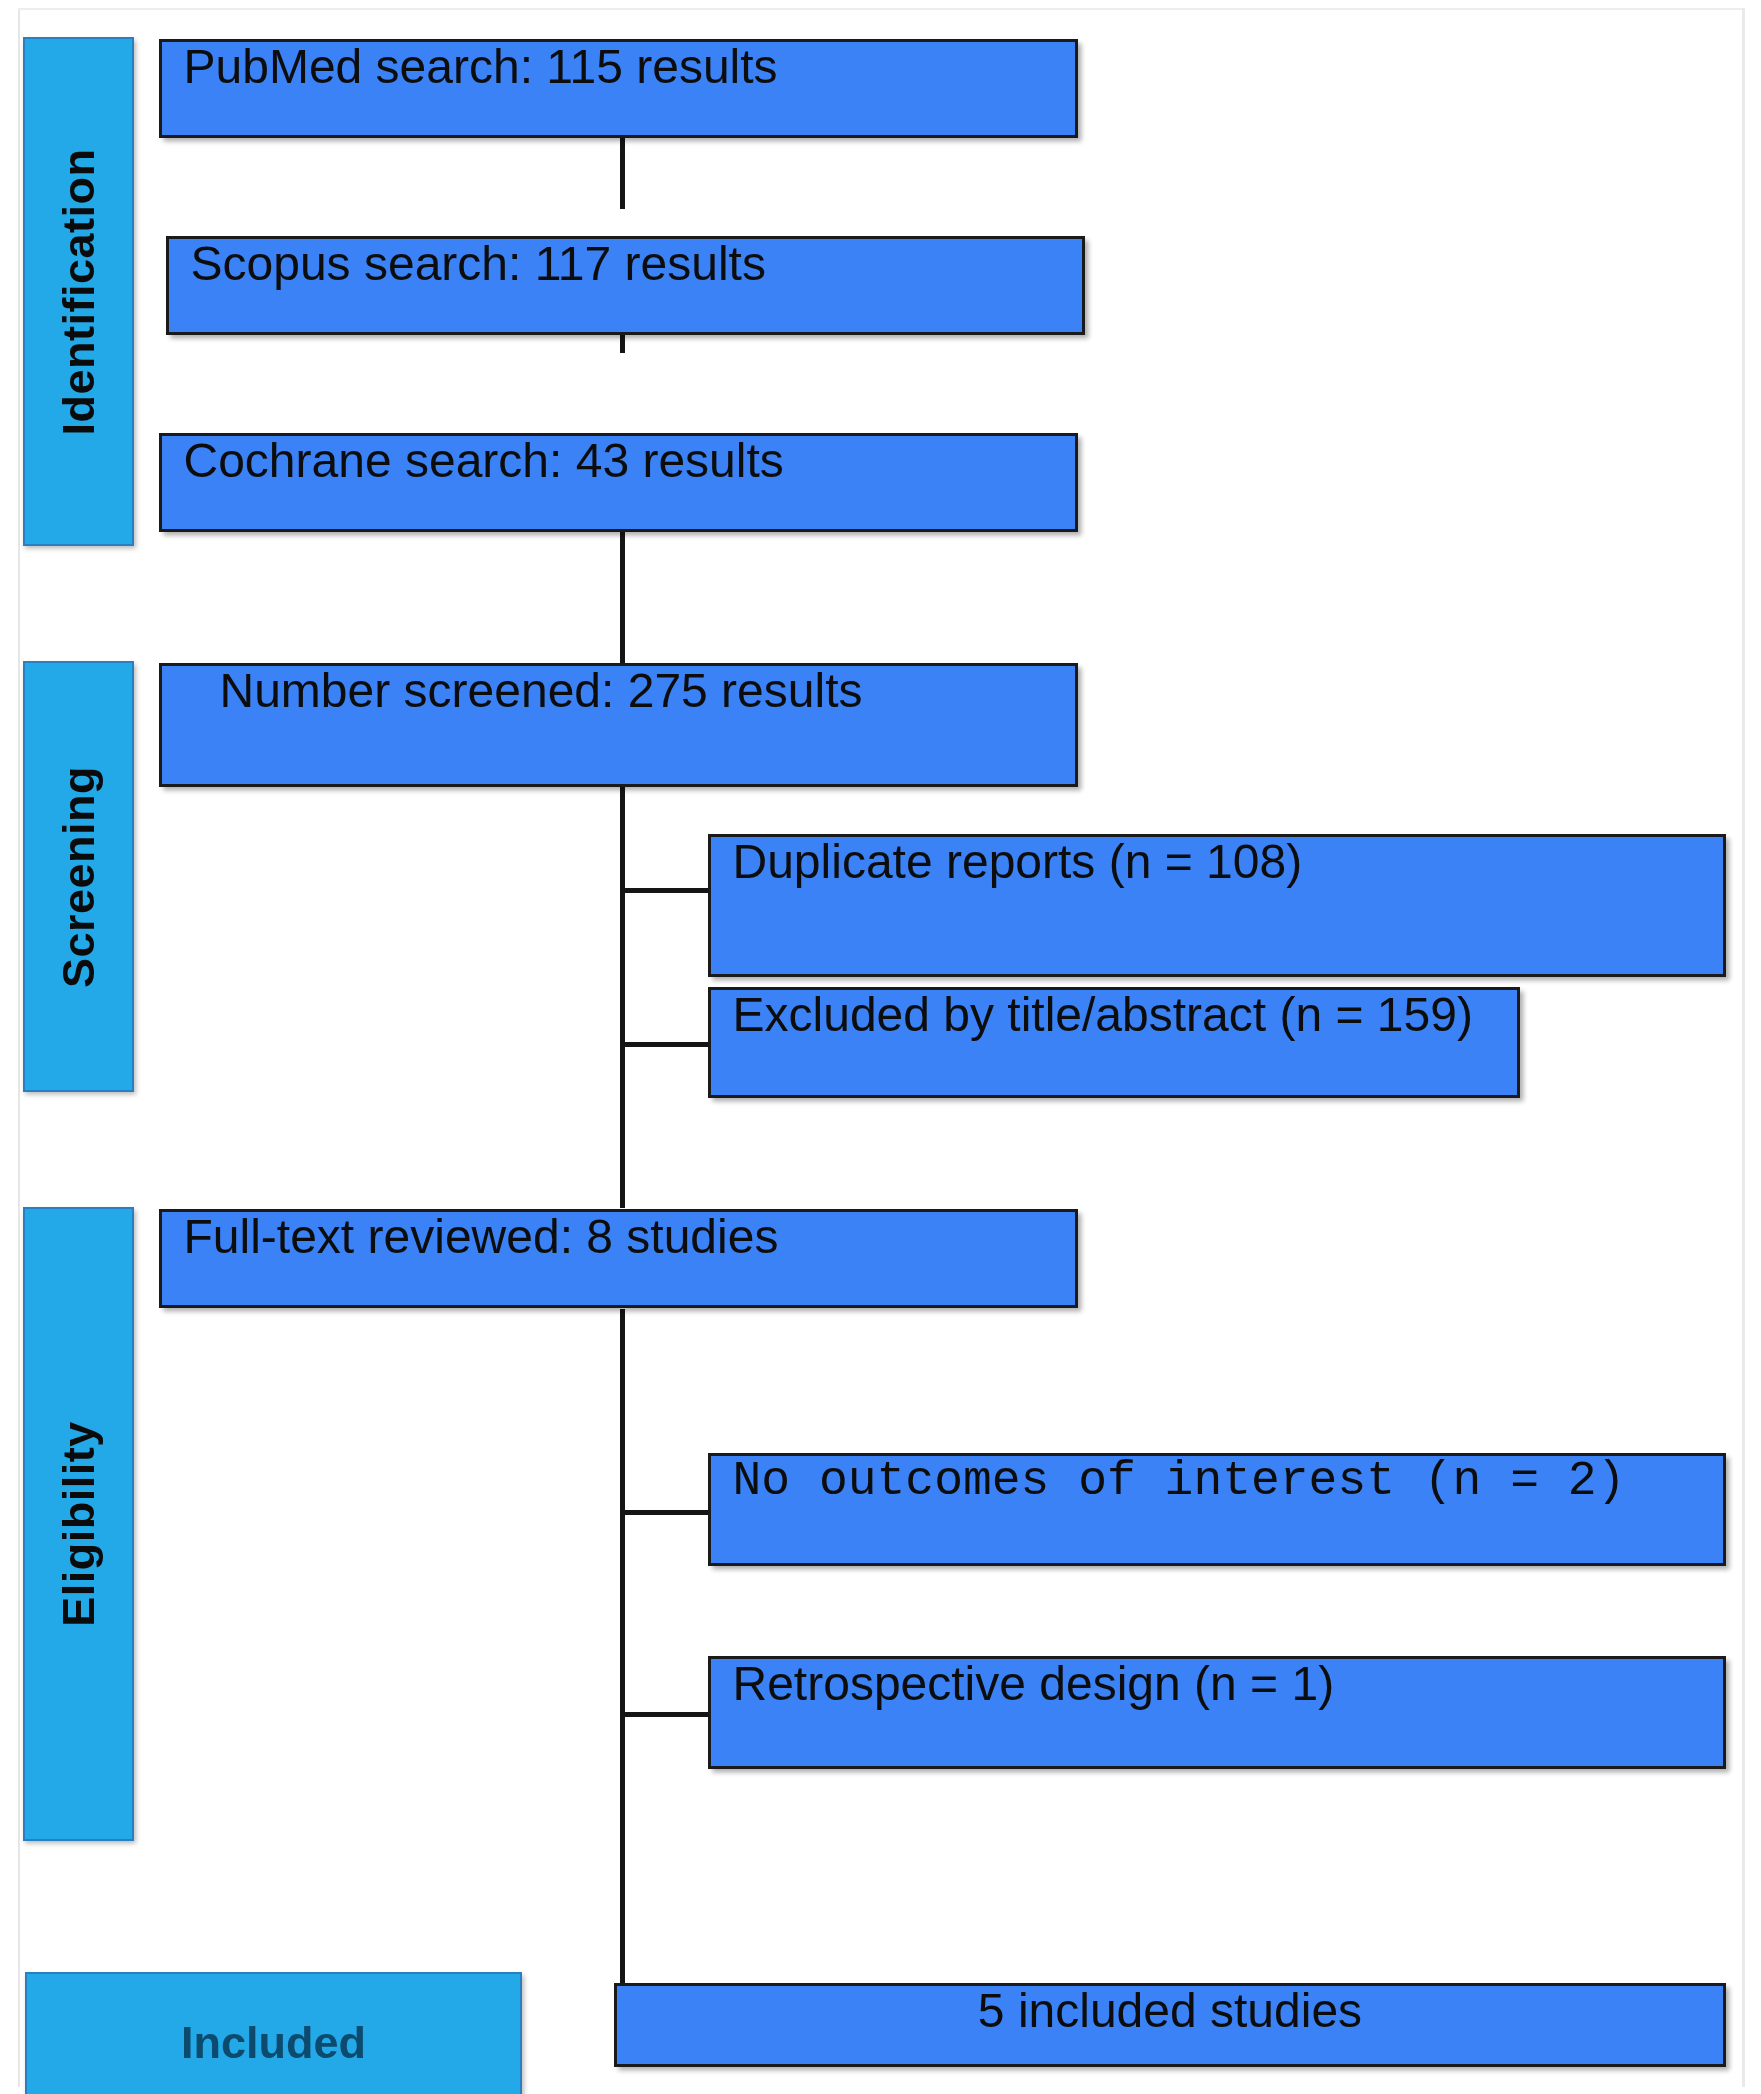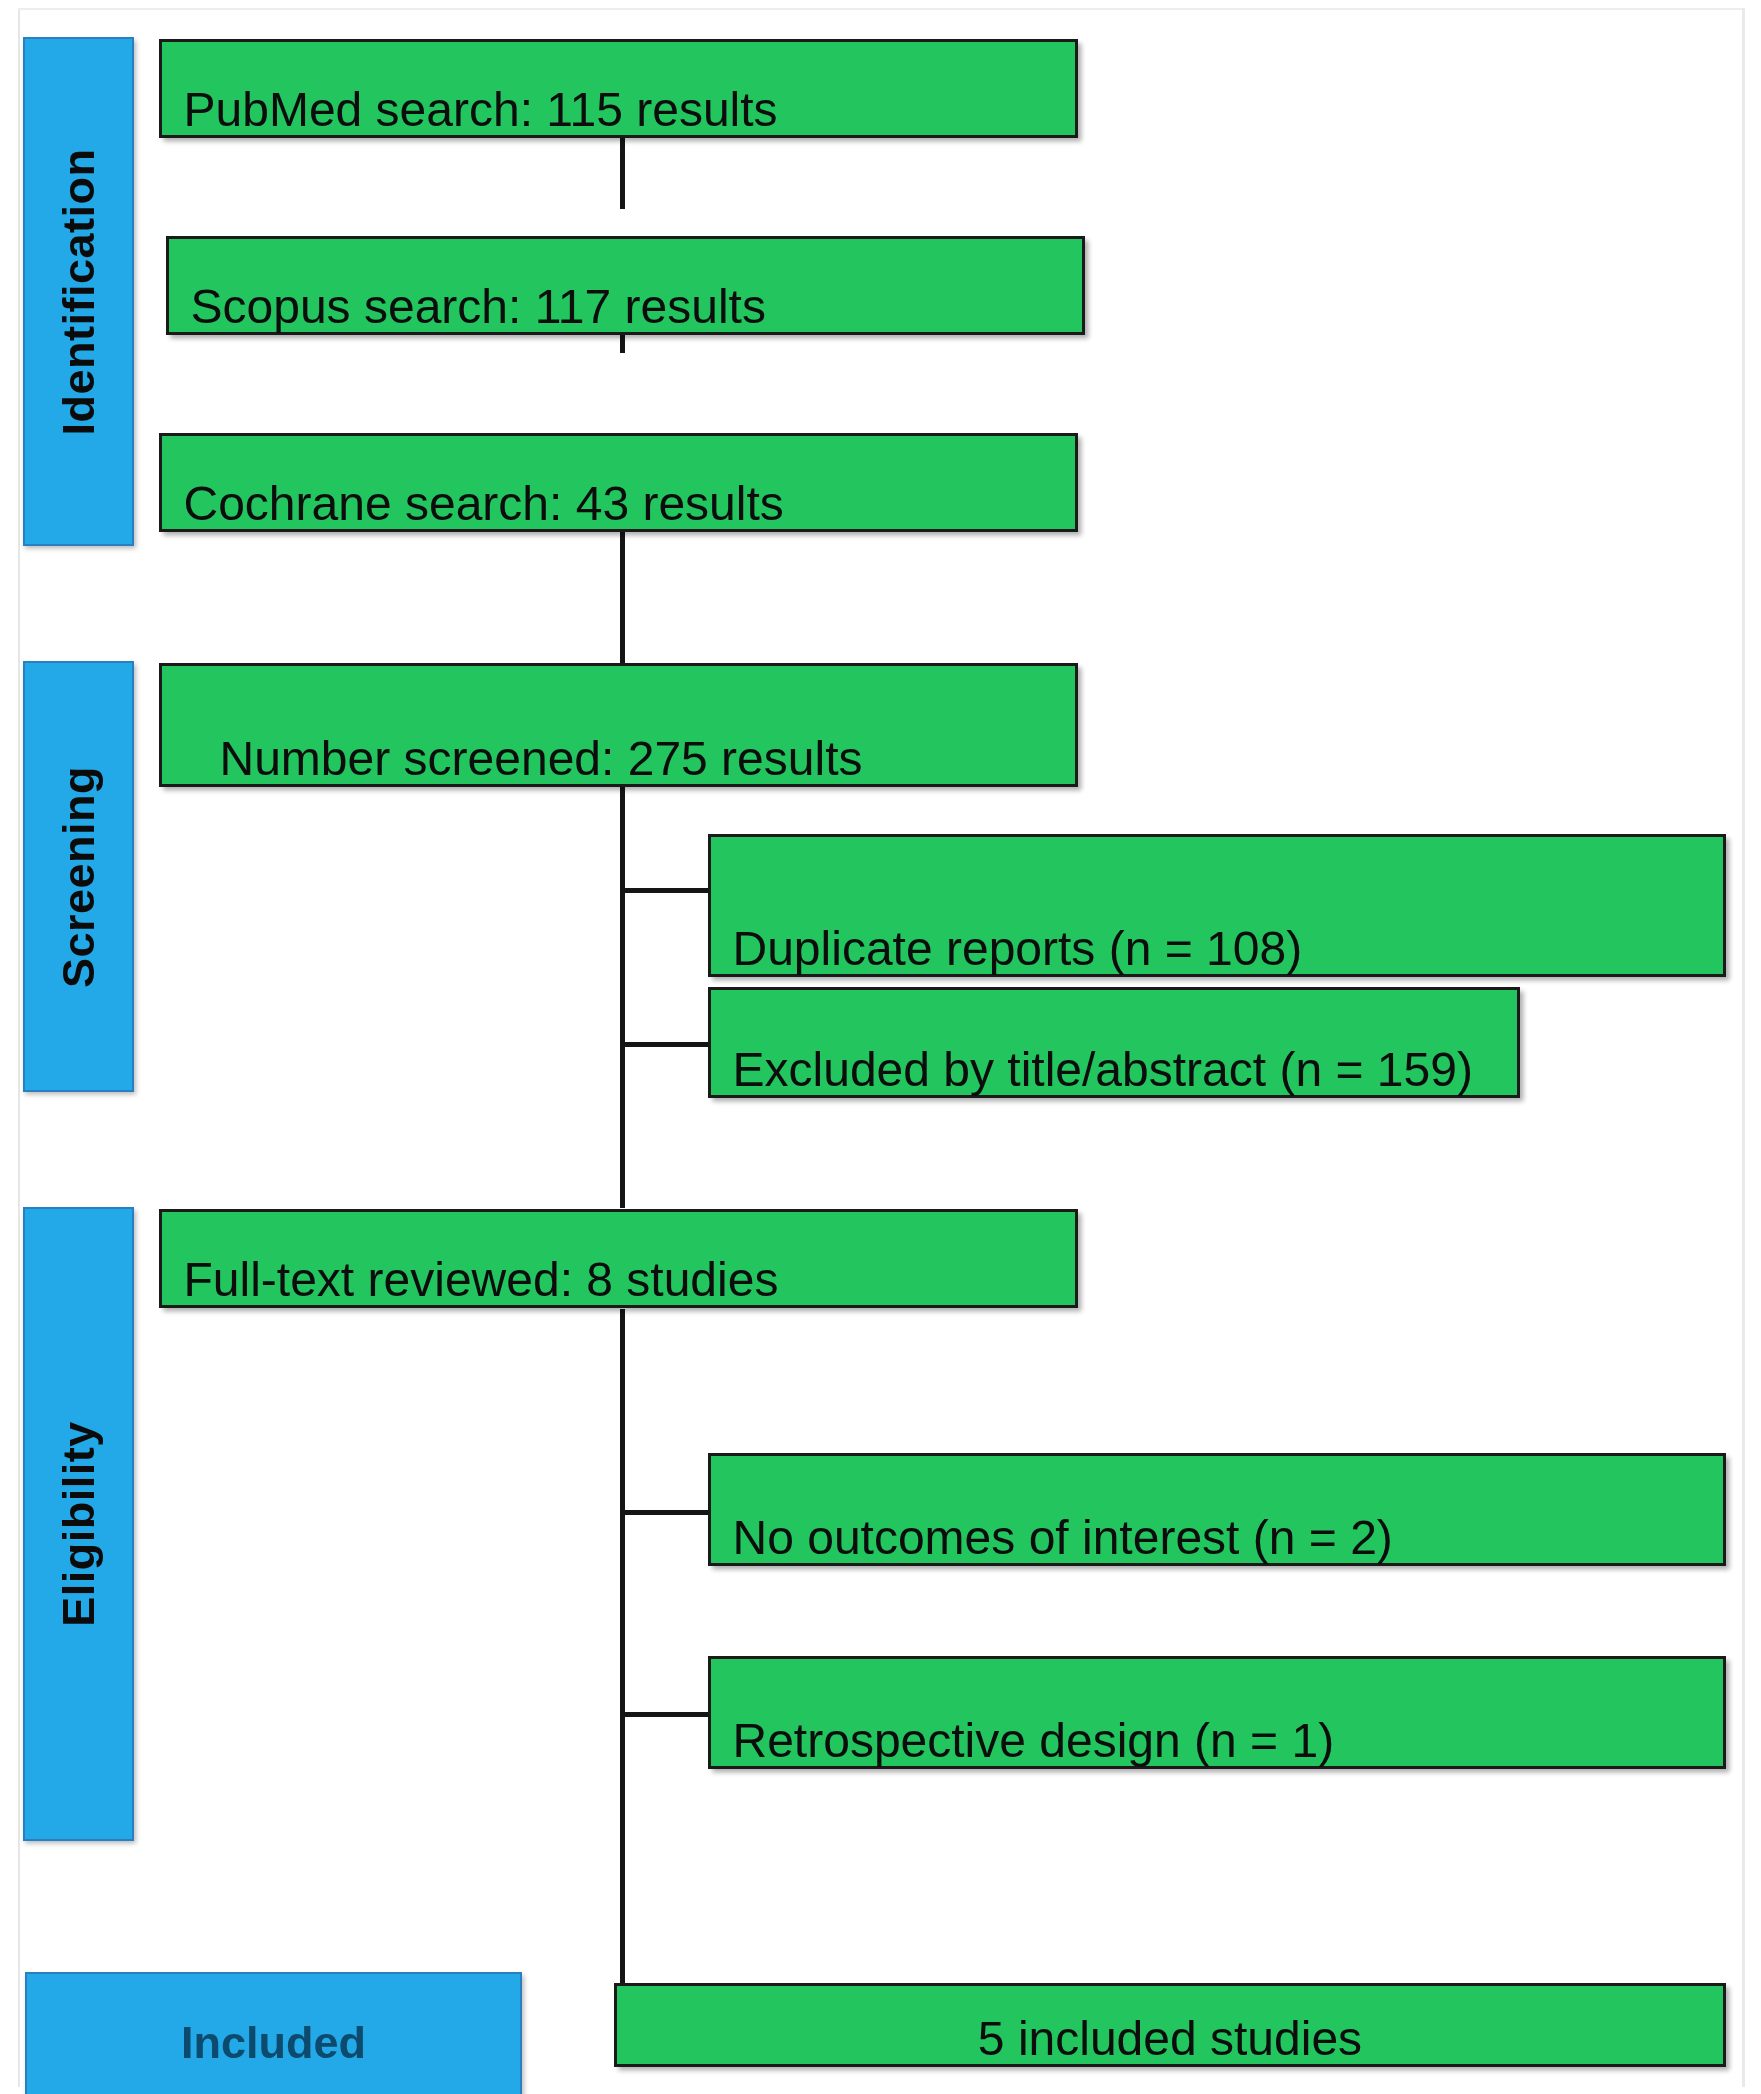--- a/index.html
+++ b/index.html
@@ -61,26 +61,26 @@
     transform: translateY(-50%);
     text-align: center;
     font-weight: bold;
     font-size: 45px;
     color: #0c4a6e;
   }
 
   
   .node-box {
     position: absolute;
-    background: #22c55e;
+    background: #3b82f6;
     border: 3.9px solid #1a1a1a;
     box-sizing: border-box;
     box-shadow: 3.9px 3.9px 4.9px rgba(0,0,0,0.32);
     display: flex;
-    align-items: flex-end;
+    align-items: flex-start;
   }
   .node-text {
     font-size: 48px;
     color: #0d0d0d;
     line-height: 1.05;
     white-space: nowrap;
     padding-left: 21.5px;
   }
   .node-box.centered { justify-content: center; }
   .node-box.centered .node-text { padding-left: 0; }
@@ -154,21 +154,21 @@
   </div>
 
   <div class="node-box" style="left:708px; top:987px; width:812px; height:111px;">
     <span class="node-text">Excluded by title/abstract (n = 159)</span>
   </div>
 
   <div class="node-box" style="left:159px; top:1209px; width:919px; height:99px;">
     <span class="node-text">Full-text reviewed: 8 studies</span>
   </div>
 
-  <div class="node-box" style="left:708px; top:1453px; width:1018px; height:113px;">
+  <div class="node-box" style="left:708px; top:1453px; width:1018px; height:113px;font-family:Liberation Mono, monospace;">
     <span class="node-text">No outcomes of interest (n = 2)</span>
   </div>
 
   <div class="node-box" style="left:708px; top:1656px; width:1018px; height:113px;">
     <span class="node-text">Retrospective design (n = 1)</span>
   </div>
 
   <div class="node-box centered" style="left:614px; top:1983px; width:1112px; height:84px;">
     <span class="node-text">5 included studies</span>
   </div>

